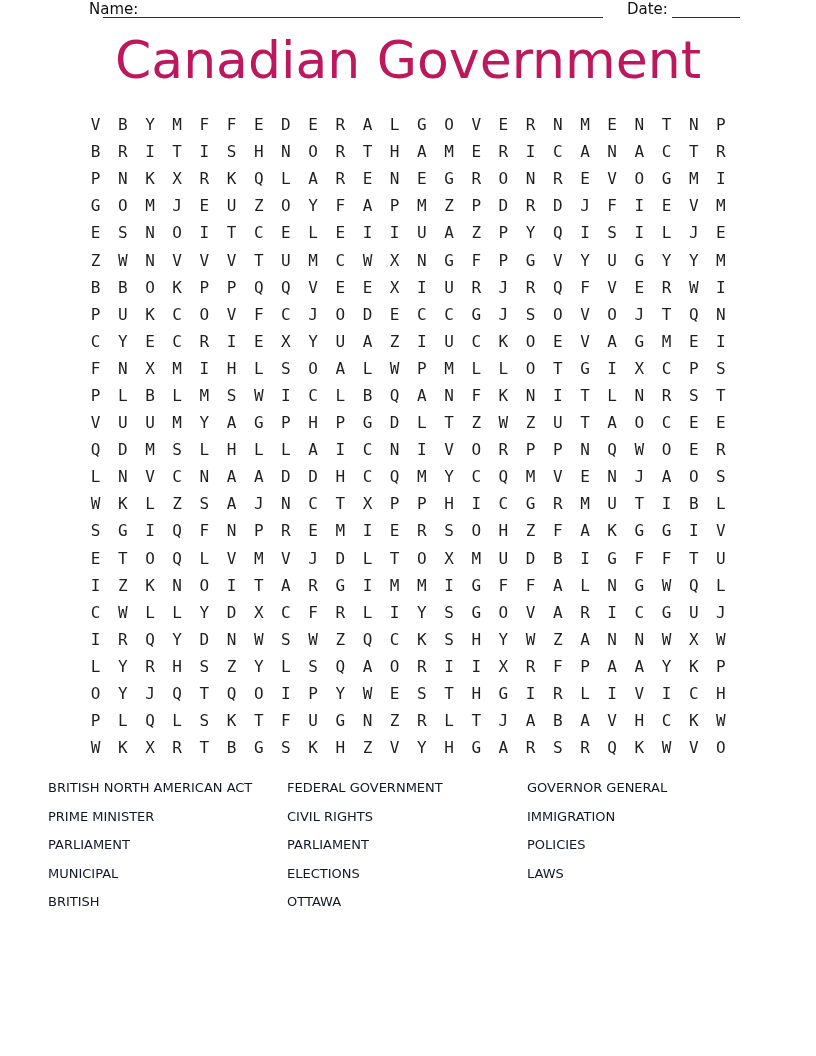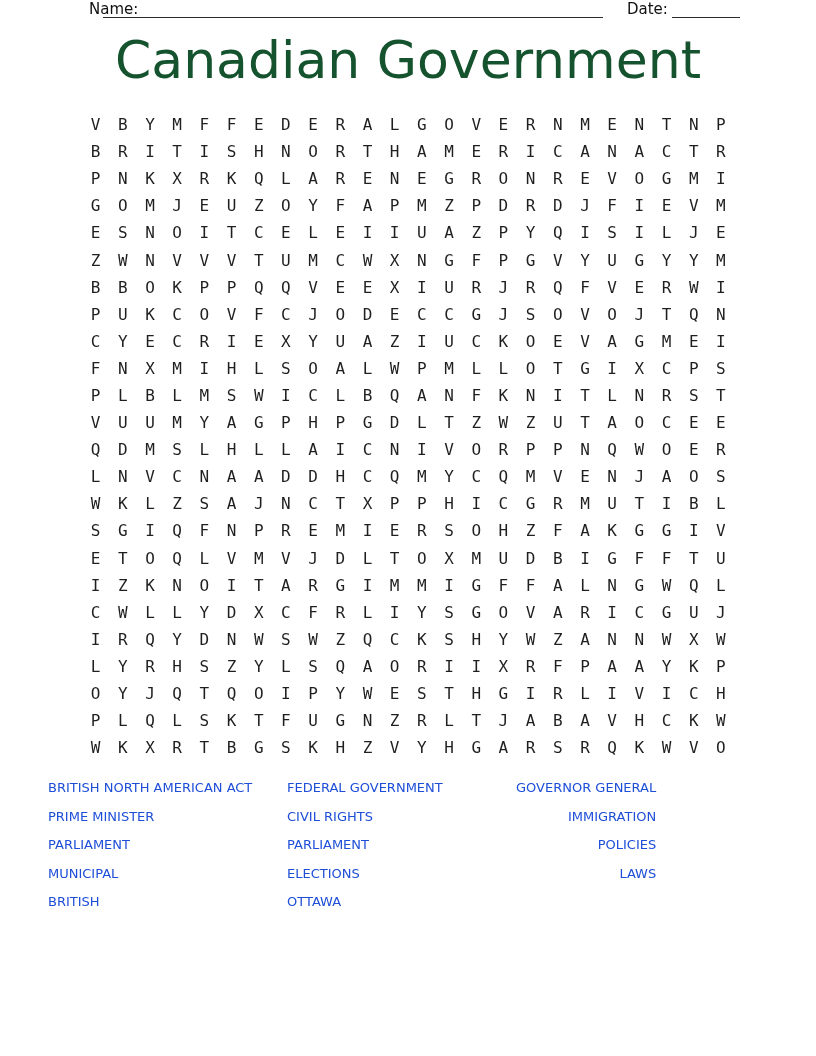--- a/index.html
+++ b/index.html
@@ -25,21 +25,21 @@
     border-bottom: 1.5px solid #2b2b2b;
   }
   .name-line { left: 103px; width: 500px; }
   .date-line { left: 672px; width: 68px; }
 
   
   .title {
     position: absolute; top: 31px; left: 0; right: 0;
     text-align: center;
     font-size: 52px; line-height: 1.15;
-    font-weight: 400; color: #14532d;
+    font-weight: 400; color: #be185d;
     letter-spacing: 0px;
   }
 
   
   .grid {
     position: absolute; left: 82px; top: 111px;
     display: grid;
     grid-template-columns: repeat(24, 27.2px);
     grid-auto-rows: 27.1px;
   }
@@ -49,24 +49,24 @@
     font-size: 16px; color: #1f1f1f;
   }
 
   
   .words {
     position: absolute; top: 774px; left: 0; right: 0;
   }
   .word-col { position: absolute; top: 0; }
   .word-col-1 { left: 48px; }
   .word-col-2 { left: 287px; }
-  .word-col-3 { left: 516px; text-align: right; }
+  .word-col-3 { left: 527px; }
   .word {
     font-size: 13px; line-height: 28.5px;
-    color: #1d4ed8; white-space: nowrap;
+    color: #0f172a; white-space: nowrap;
   }
 </style>
 </head>
 <body>
 
 <div class="page">
 
   <span class="hdr-label name-label">Name:</span>
   <div class="fill-line name-line"></div>
 

